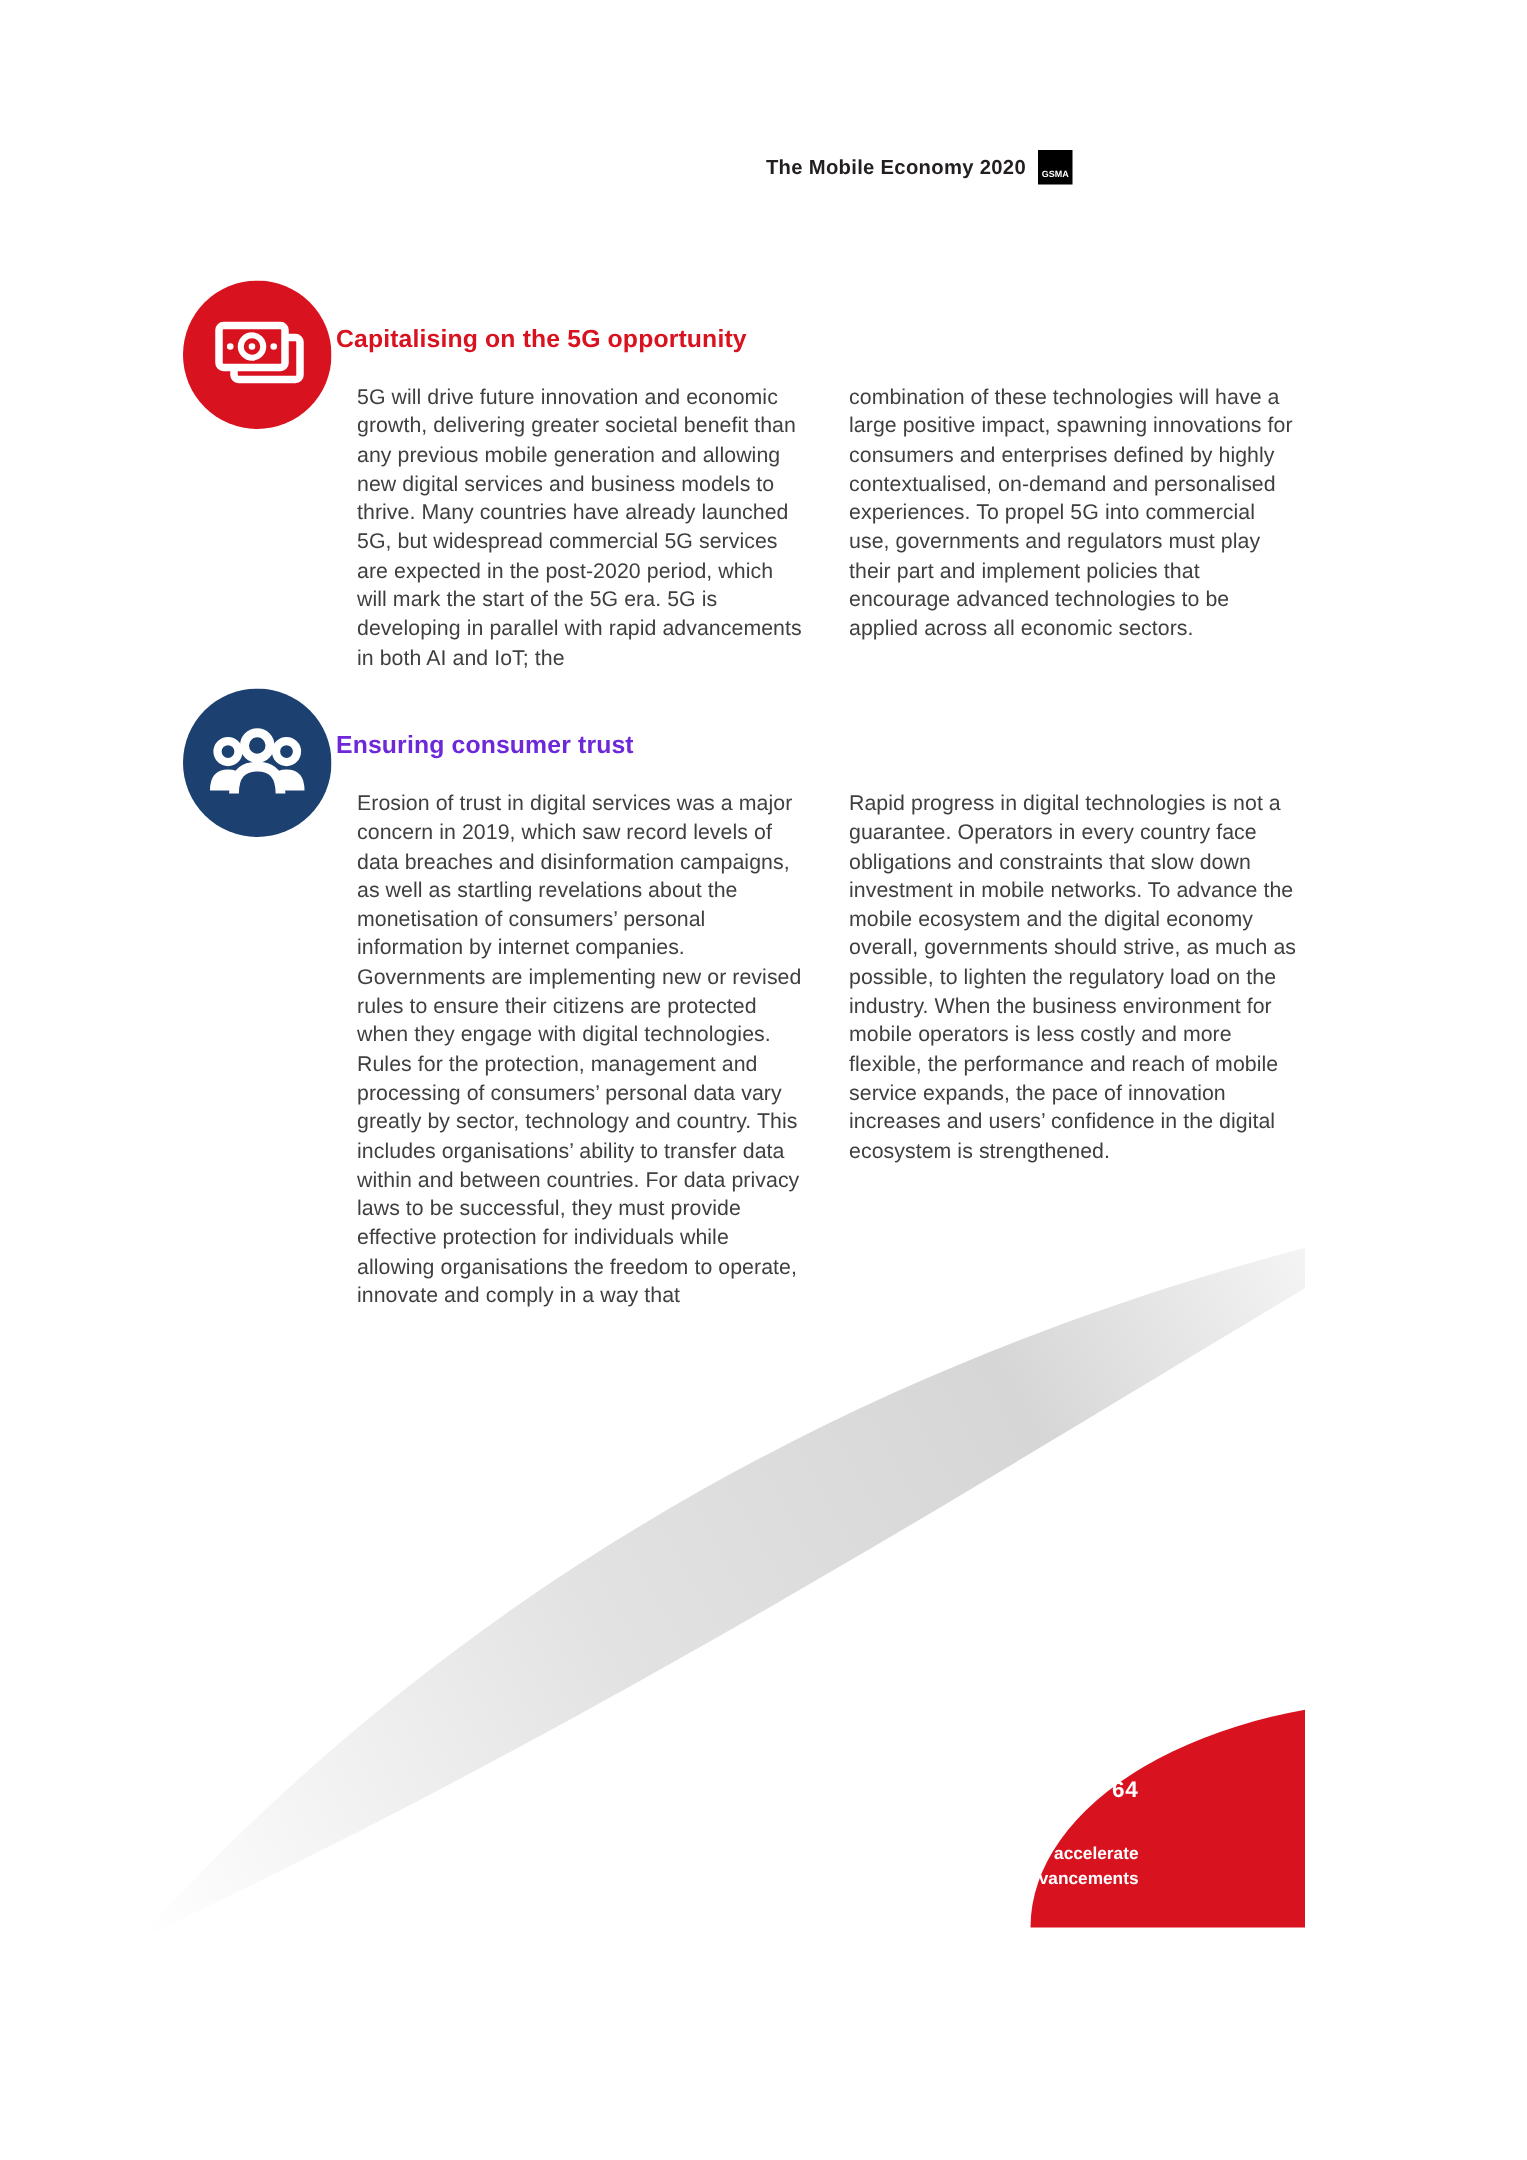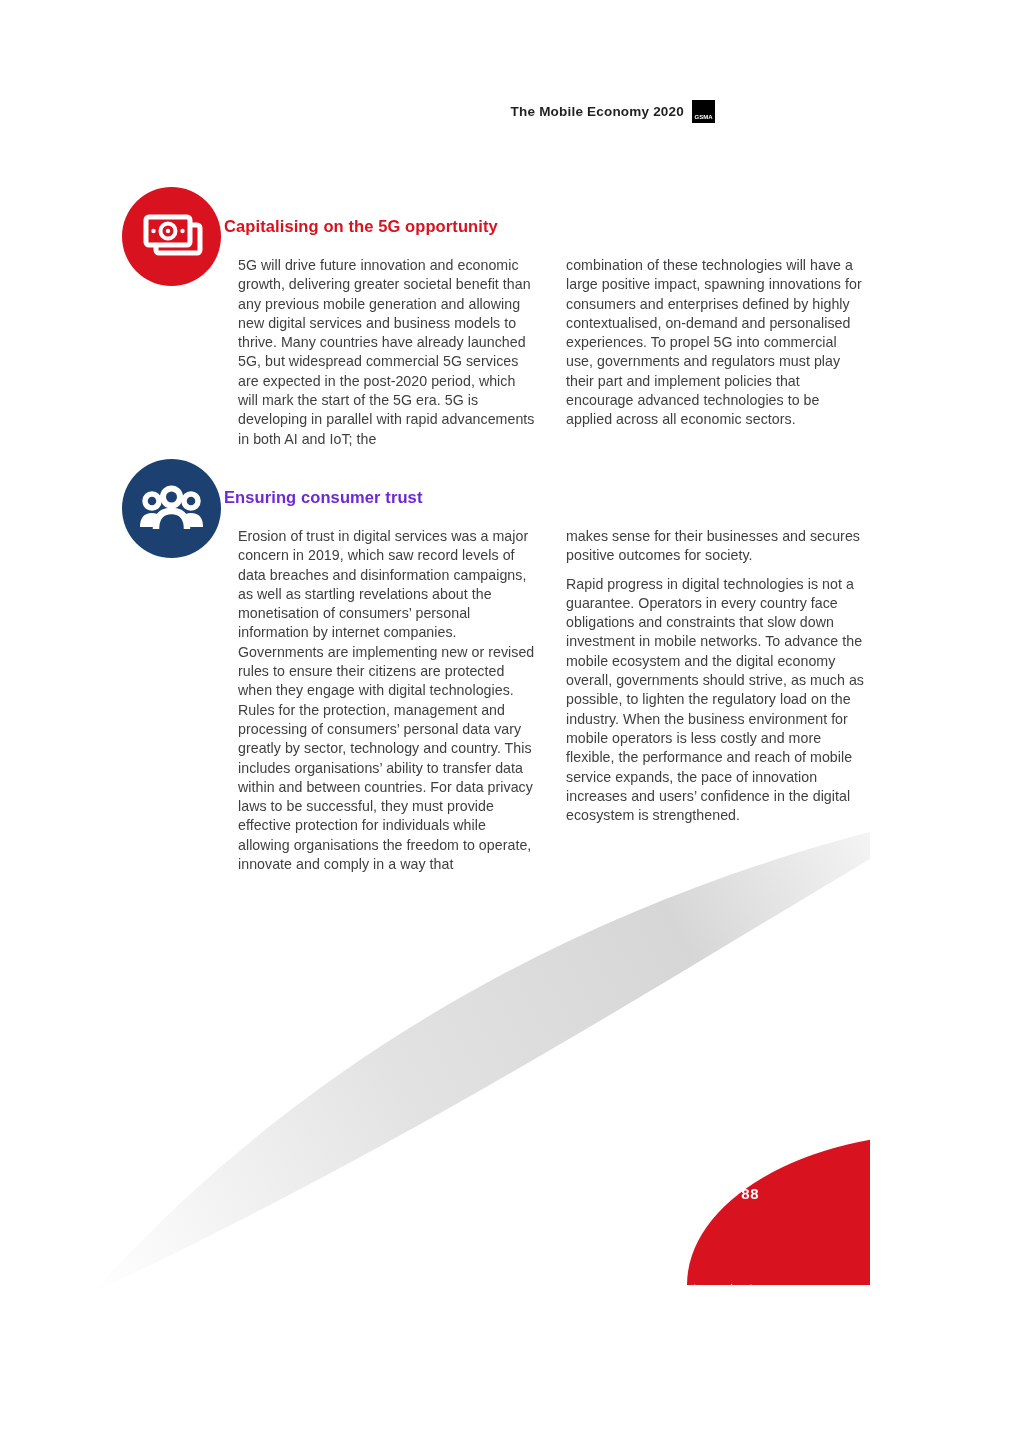--- a/index.html
+++ b/index.html
@@ -105,24 +105,24 @@
     color: #ffffff;
     z-index: 2;
   }
   .page-number {
     top: 1185px;
     font-size: 15px;
     font-weight: bold;
     letter-spacing: 0.5px;
   }
   .chapter-title {
-    top: 1280px;
+    top: 1228px;
     font-size: 11.5px;
     line-height: 17px;
-    font-weight: normal;
+    font-weight: bold;
   }
 </style>
 </head>
 <body>
 
 <div class="page">
 
   <svg class="bg-art" viewBox="0 0 1018 1440" xmlns="http://www.w3.org/2000/svg" aria-hidden="true">
     <defs>
       <linearGradient id="swooshGrad" gradientUnits="userSpaceOnUse" x1="948" y1="813" x2="92" y2="1293">
@@ -185,24 +185,23 @@
     </svg>
   </div>
 
   <h2 class="section-heading heading-trust">Ensuring consumer trust</h2>
 
   <div class="columns cols-trust">
     <div class="col">
       <p>Erosion of trust in digital services was a major concern in 2019, which saw record levels of data breaches and disinformation campaigns, as well as startling revelations about the monetisation of consumers’ personal information by internet companies. Governments are implementing new or revised rules to ensure their citizens are protected when they engage with digital technologies. Rules for the protection, management and processing of consumers’ personal data vary greatly by sector, technology and country. This includes organisations’ ability to transfer data within and between countries. For data privacy laws to be successful, they must provide effective protection for individuals while allowing organisations the freedom to operate, innovate and comply in a way that</p>
     </div>
     <div class="col">
-      <p>makes sense for their businesses and secures positive outcomes for society.</p>
       <p>Rapid progress in digital technologies is not a guarantee. Operators in every country face obligations and constraints that slow down investment in mobile networks. To advance the mobile ecosystem and the digital economy overall, governments should strive, as much as possible, to lighten the regulatory load on the industry. When the business environment for mobile operators is less costly and more flexible, the performance and reach of mobile service expands, the pace of innovation increases and users’ confidence in the digital ecosystem is strengthened.</p>
     </div>
   </div>
 
-  <div class="corner-text page-number">88</div>
+  <div class="corner-text page-number">64</div>
   <div class="corner-text chapter-title">
     <div>Policies to accelerate</div>
     <div>digital advancements</div>
   </div>
 
 </div>
 
 </body></html>

